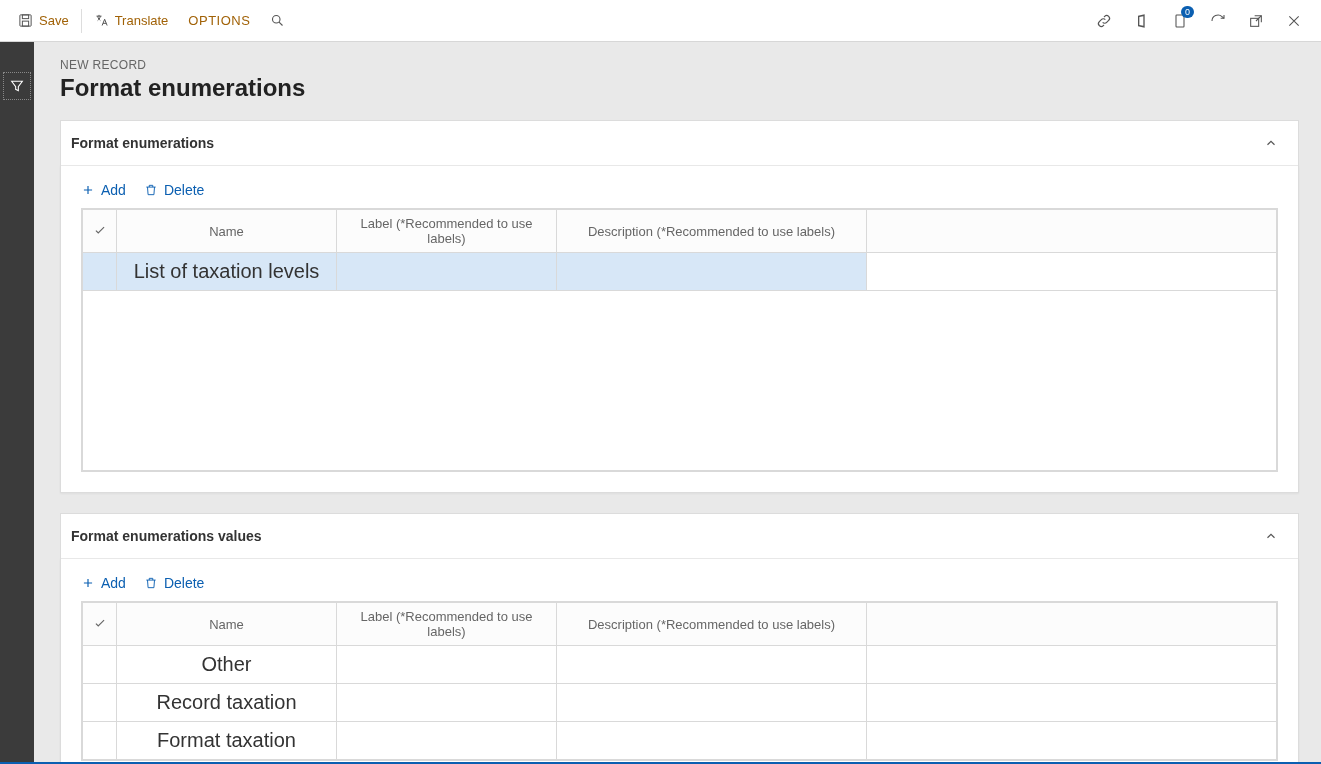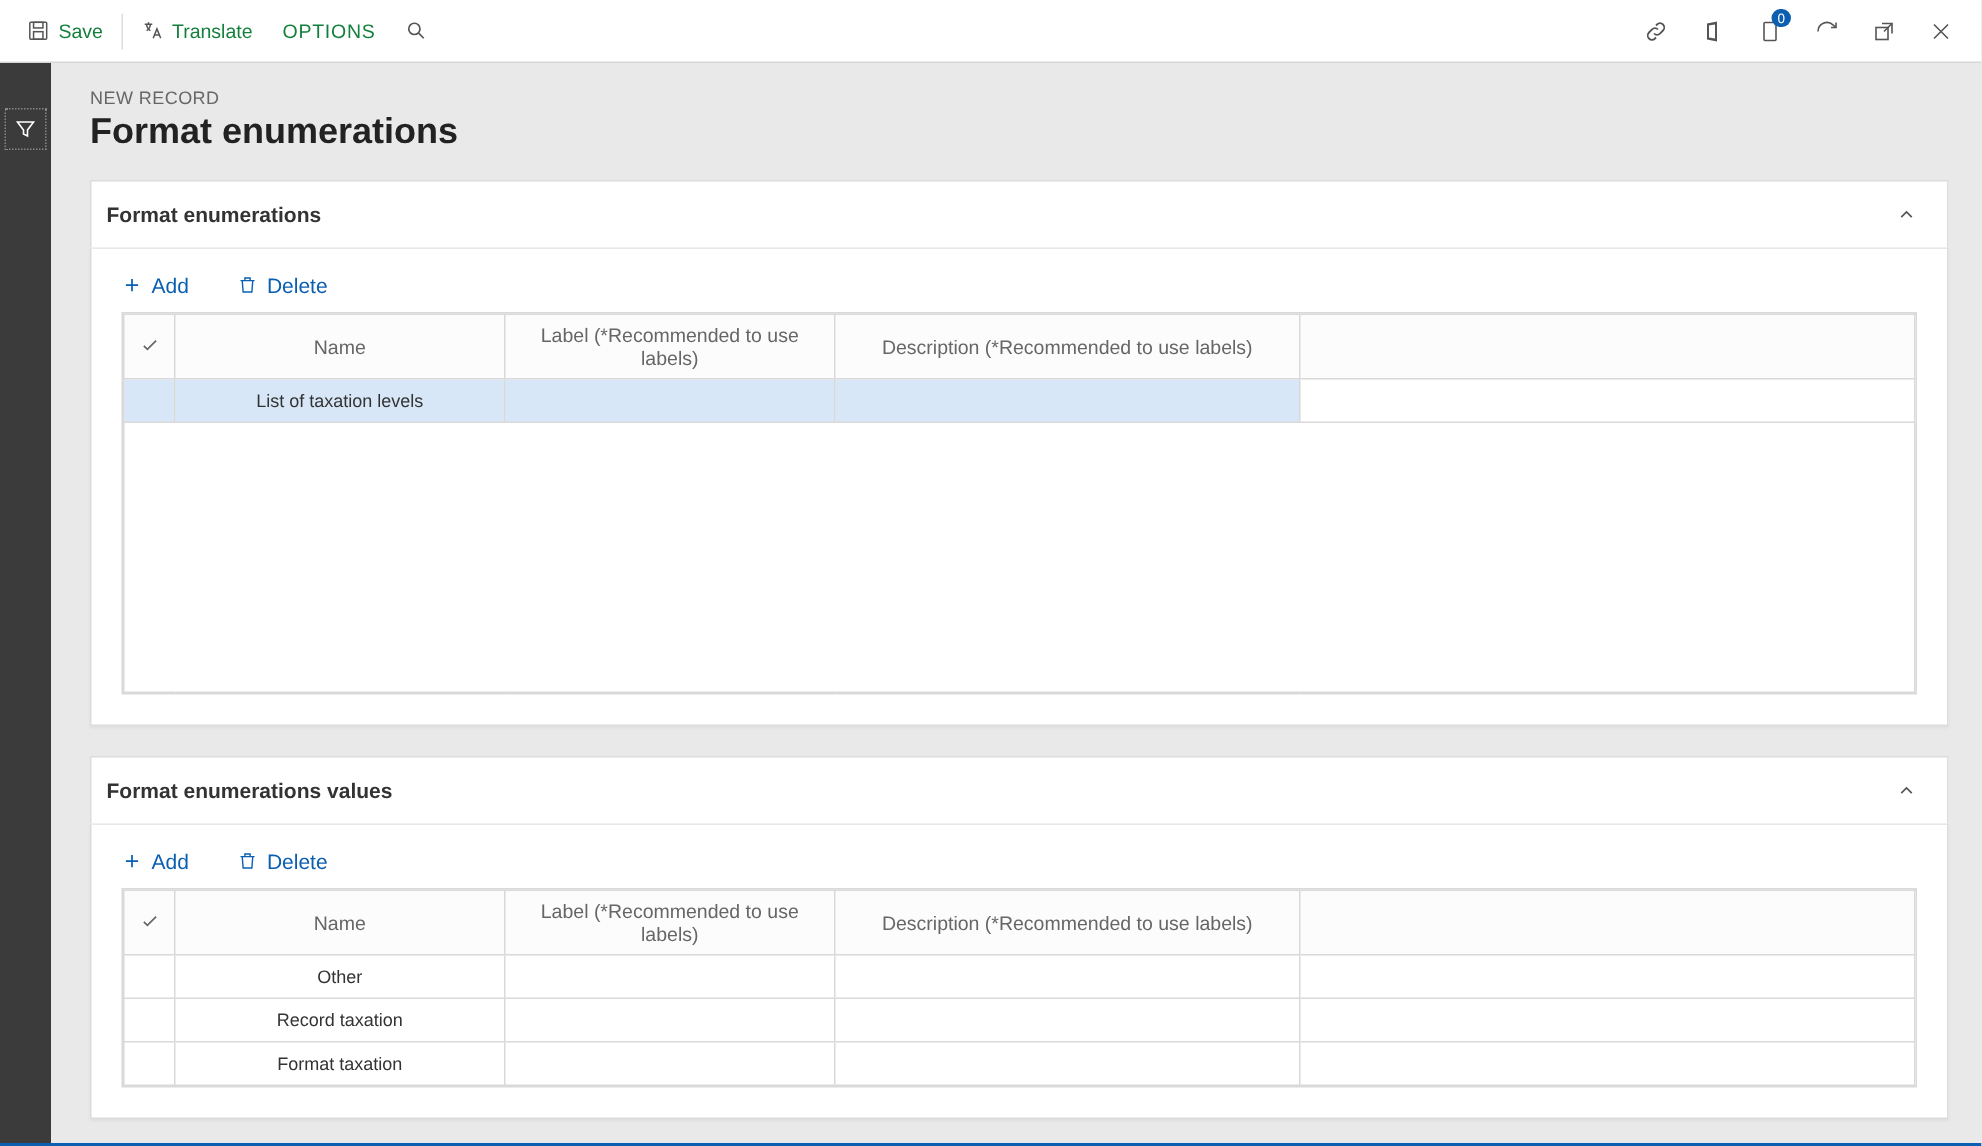--- a/index.html
+++ b/index.html
@@ -12,21 +12,21 @@
     background: #fff;
     border-bottom: 1px solid #d7d7d7;
     display: flex;
     align-items: center;
     padding: 0 8px;
     gap: 0;
   }
   .toolbar .btn {
     display: flex; align-items: center; gap: 6px;
     height: 100%; padding: 0 10px;
-    cursor: pointer; color: #15803d;
+    cursor: pointer; color: #a16207;
   }
   .toolbar .sep { width: 1px; height: 24px; background: #ddd; margin: 0 2px; }
   .toolbar .options { text-transform: uppercase; letter-spacing: .5px; }
   .toolbar .spacer { flex: 1; }
   .toolbar .iconbtn { width: 38px; display:flex; align-items:center; justify-content:center; height:100%; cursor:pointer; position:relative; }
   .badge { position:absolute; top:6px; right:5px; background:#0b5fb1; color:#fff; font-size:9px; border-radius:8px; padding:0 4px; line-height:12px; min-width:12px; text-align:center; }
 
   
   .shell { display:flex; height: calc(100% - 42px); border-bottom:2px solid #0b5fb1; }
   .leftrail { width: 34px; background:#3b3b3b; display:flex; flex-direction:column; align-items:center; padding-top:30px; }
@@ -45,30 +45,30 @@
   }
   .card-header {
     display:flex; align-items:center; justify-content:space-between;
     padding: 14px 20px 14px 10px; border:1px solid #dcdcdc; border-bottom:none;
     background:#fff; cursor:pointer;
   }
   .card-header-title { font-weight:600; font-size:14px; color:#333; }
 
   .card-body { padding: 14px 20px 20px 20px; border-top:1px solid #e8e8e8; }
 
-  .actionrow { display:flex; gap:32px; margin: 2px 0 10px 0; text-align: center; }
+  .actionrow { display:flex; gap:18px; margin: 2px 0 10px 0; text-align: center; }
   .linkbtn { display:flex; align-items:center; gap:6px; color:#0b5fb1; cursor:pointer; font-size:14px; }
   .linkbtn svg { stroke:#0b5fb1; }
 
   
   .grid { border:1px solid #d9d9d9; }
   .grid table { width: 100%; border-collapse: collapse; table-layout: fixed; }
   .grid th, .grid td { border:1px solid #d9d9d9; text-align:center; font-weight:400; }
   .grid th { background:#fcfcfc; color:#666; font-size:13px; padding:6px 8px; }
-  .grid td { padding:7px 8px; font-size:12px; color:#333; }
+  .grid td { padding:7px 8px; font-size:20px; color:#333; }
   .col-check { width:34px; text-align:center; }
   .grid tr.selected td { background:#d7e7f7; }
   .grid .empty-area { height: 180px; }
   .grid .col-name { width:220px; }
   .grid .col-label { width:220px; }
   .grid .col-desc  { width:310px; }
   .grid .col-fill  { border-left:1px solid #d9d9d9; }
 
   
   .chk { display:inline-block; width:14px; height:14px; }

